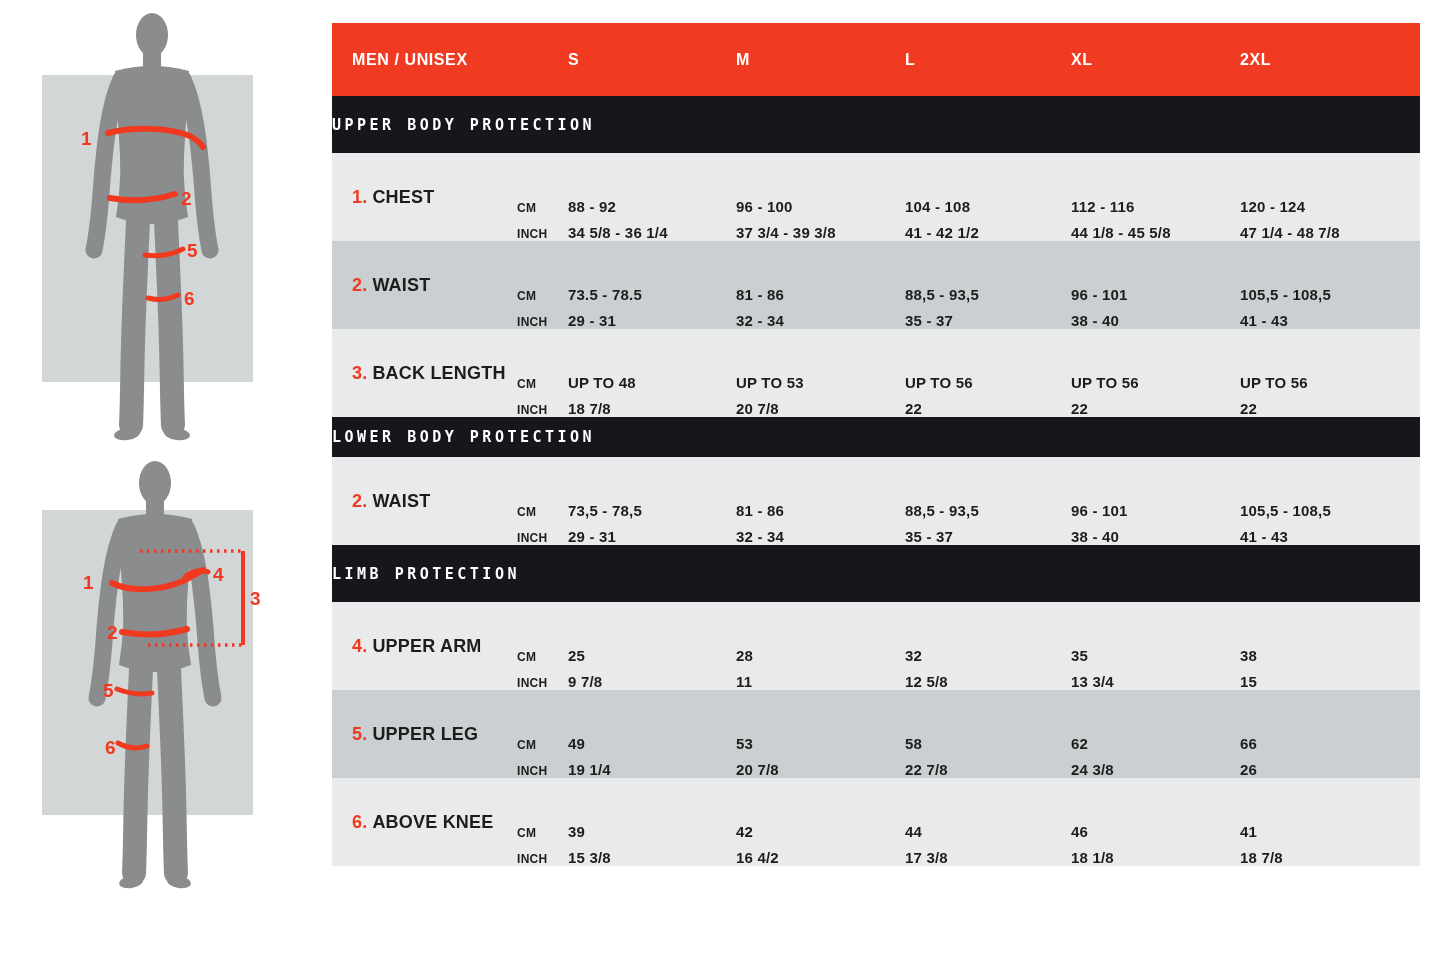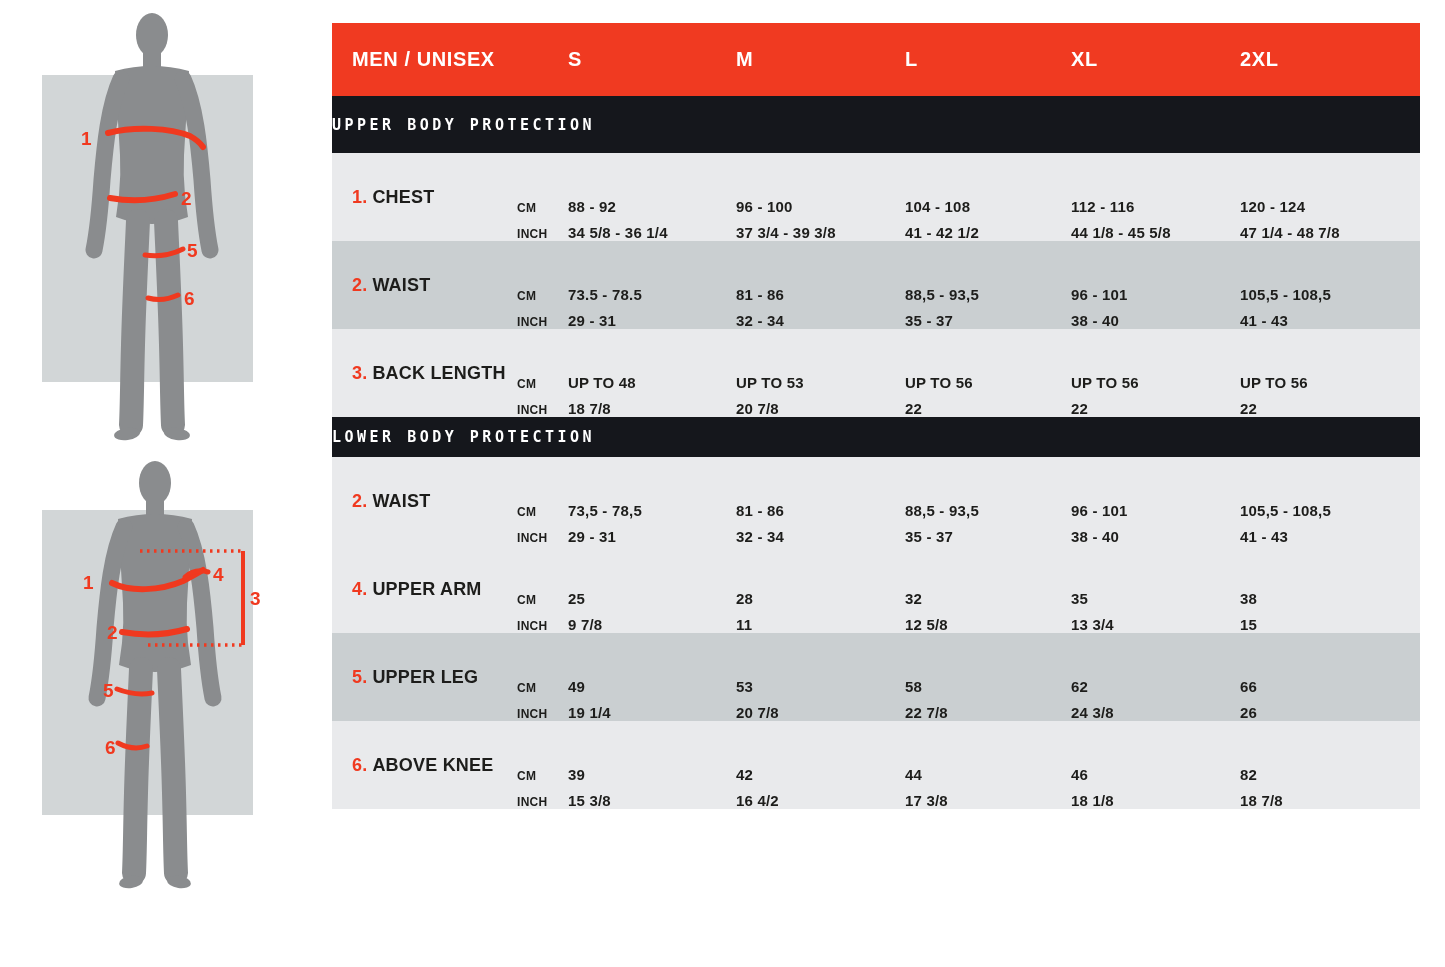--- a/index.html
+++ b/index.html
@@ -30,21 +30,21 @@
   .mline-thin{fill:none;stroke:var(--accent-red);stroke-width:5px;stroke-linecap:round;}
   .vline{fill:none;stroke:var(--accent-red);stroke-width:4px;}
   .dotline{fill:none;stroke:var(--accent-red);stroke-width:3.5px;stroke-dasharray:2.5 4.5;}
   .fig-label{fill:var(--accent-red);font-family:"Liberation Sans",sans-serif;
     font-weight:bold;font-size:19px;}
 
   
   .size-table{position:absolute;left:332px;top:23px;width:1088px;}
   .t-head{height:73px;background:var(--header-red);display:grid;
     grid-template-columns:236px 168px 169px 166px 169px 180px;
-    align-items:center;color:#fff;font-weight:bold;font-size:20px;letter-spacing:.6px;}
+    align-items:center;color:#fff;font-weight:bold;font-size:16px;letter-spacing:.6px;}
   .t-head .first{padding-left:20px;}
   .sec-head{height:57px;background:var(--section-black);color:#fff;display:flex;
     align-items:center;
     font-family:"DejaVu Sans Mono",monospace;font-weight:bold;font-size:15px;
     letter-spacing:3.5px;}
   .d-row{height:88px;display:flex;}
   .d-row.light{background:var(--row-light);}
   .d-row.dark{background:var(--row-dark);}
   .label-cell{width:185px;padding-left:20px;display:flex;align-items:center;gap:5px;
     font-weight:bold;font-size:18px;color:var(--text-dark);letter-spacing:.2px;}
@@ -232,20 +232,23 @@
           <span class="unit">INCH</span>
           <span class="val">29 - 31</span>
           <span class="val">32 - 34</span>
           <span class="val">35 - 37</span>
           <span class="val">38 - 40</span>
           <span class="val">41 - 43</span>
         </div>
       </div>
     </div>
 
+    <div class="sec-head">
+      <span>LIMB PROTECTION</span>
+    </div>
 
     <div class="d-row light">
       <div class="label-cell">
         <span class="num">4.</span>
         <span>UPPER ARM</span>
       </div>
       <div class="values">
         <div class="v-line">
           <span class="unit">CM</span>
           <span class="val">25</span>
@@ -295,21 +298,21 @@
         <span class="num">6.</span>
         <span>ABOVE KNEE</span>
       </div>
       <div class="values">
         <div class="v-line">
           <span class="unit">CM</span>
           <span class="val">39</span>
           <span class="val">42</span>
           <span class="val">44</span>
           <span class="val">46</span>
-          <span class="val">82</span>
+          <span class="val">41</span>
         </div>
         <div class="v-line">
           <span class="unit">INCH</span>
           <span class="val">15 3/8</span>
           <span class="val">16 4/2</span>
           <span class="val">17 3/8</span>
           <span class="val">18 1/8</span>
           <span class="val">18 7/8</span>
         </div>
       </div>

